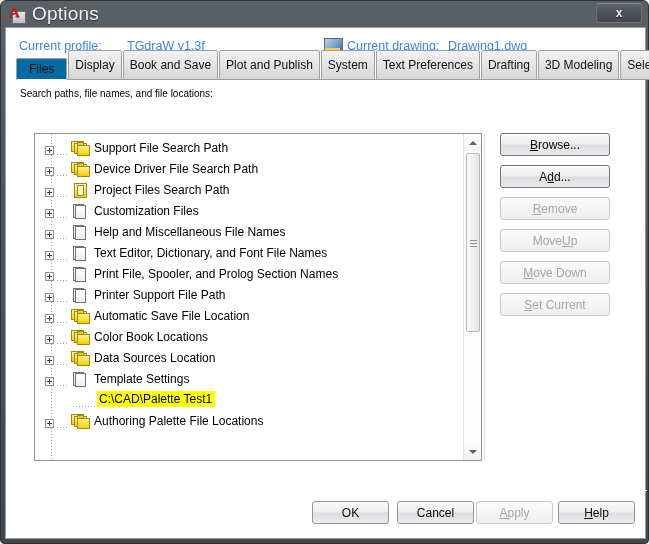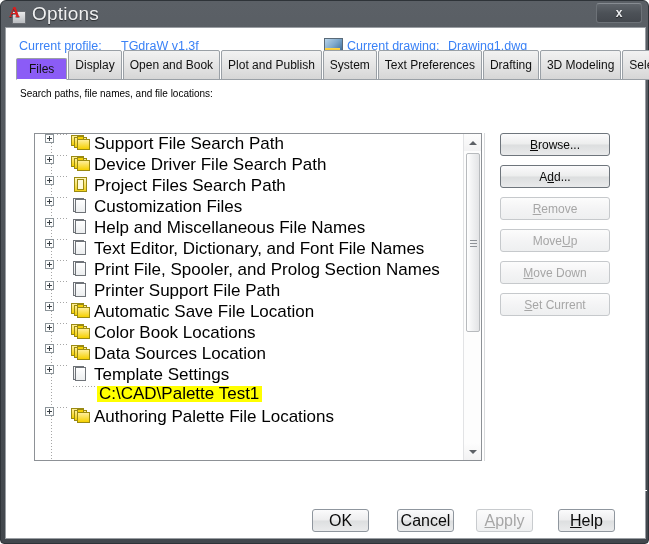--- a/index.html
+++ b/index.html
@@ -87,21 +87,21 @@
 
   
   .profile-row {
     position: absolute;
     left: 0; top: 8px;
     width: 100%; height: 22px;
     font-size: 12.5px;
     color: #3b82f6;
   }
   .lbl-current-profile { position:absolute; left:13px;  top:3px; }
-  .val-current-profile { position:absolute; left:115px; top:3px; }
+  .val-current-profile { position:absolute; left:121px; top:3px; }
   .dwg-icon {
     position:absolute; left:318px; top:2px;
     width:17px; height:15px;
     background: linear-gradient(135deg,#b9d4ea 0%,#7fa9cc 45%,#2f5f8f 100%);
     border: 1px solid #5a6a78;
   }
   .dwg-icon:after{
     content:"";
     position:absolute; left:0px; bottom:0px;
     width:15px; height:6px;
@@ -127,21 +127,21 @@
     display: flex; align-items: center;
     background: linear-gradient(180deg,#f2f2f2 0%, #e2e2e2 60%, #d6d6d6 100%);
     border: 1px solid #9aa0a6;
     border-bottom: 1px solid #9aa0a6;
     border-radius: 2px 2px 0 0;
     color: #111;
     white-space: nowrap;
   }
   .tab.active {
     height: 22px;
-    background: #8b5cf6;
+    background: #0369a1;
     border-bottom: 1px solid #ffffff;
     font-weight: normal;
     padding: 0 12px;
     position: relative;
     z-index: 3;
   }
   #tab-underline {
     position: absolute;
     left: 10px; top: 51px;
     width: 622px; height: 1px;
@@ -172,22 +172,22 @@
   #treelist {
     position: absolute;
     left: 0; top: 0;
     width: 428px; height: 326px;
     overflow: hidden;
   }
   .trow {
     position: relative;
     height: 21px;
     display: flex;
-    align-items: flex-start;
-    font-size: 17px;
+    align-items: flex-end;
+    font-size: 12px;
     color: #000;
     padding-left: 10px;
     white-space: nowrap;
   }
   .trow.child { padding-left: 38px; }
 
   
   #guide {
     position: absolute;
     left: 16px; top: 0px;
@@ -347,28 +347,28 @@
 
   
   #bottombar {
     position: absolute;
     left: 0; bottom: 0;
     width: 641px; height: 46px;
     border-top: 1px solid #ffffff;
   }
   .bbtn {
     position: absolute;
-    top: 18px;
-    width: 57px; height: 23px;
+    top: 10px;
+    width: 77px; height: 23px;
     box-sizing: border-box;
     border: 1px solid #8f969e;
     border-radius: 3px;
     background: linear-gradient(180deg,#fbfbfc 0%,#ededee 48%,#dddfe0 52%,#eaebec 100%);
     display: flex; align-items: center; justify-content: center;
-    font-size: 16px; color: #0b0b0b;
+    font-size: 12px; color: #0b0b0b;
   }
   .bbtn.disabled {
     color: #a6a6a6;
     border-color: #c8cbce;
     background: linear-gradient(180deg,#fcfcfc 0%,#f5f5f6 50%,#eeeff0 100%);
   }
   #btn-ok     { left: 306px; }
   #btn-cancel { left: 391px; }
   #btn-apply  { left: 470px; }
   #btn-help   { left: 552px; }
@@ -405,21 +405,21 @@
       <div class="lbl-current-profile">Current profile:</div>
       <div class="val-current-profile">TGdraW v1.3f</div>
       <div class="dwg-icon"></div>
       <div class="lbl-current-drawing">Current drawing:</div>
       <div class="val-current-drawing">Drawing1.dwg</div>
     </div>
 
     <div id="tabstrip">
         <div class="tab active">Files</div>
         <div class="tab">Display</div>
-        <div class="tab">Open and Book</div>
+        <div class="tab">Book and Save</div>
         <div class="tab">Plot and Publish</div>
         <div class="tab">System</div>
         <div class="tab">Text Preferences</div>
         <div class="tab">Drafting</div>
         <div class="tab">3D Modeling</div>
         <div class="tab">Selection</div>
       </div>
     <div id="tab-underline"></div>
 
     <div id="page">

